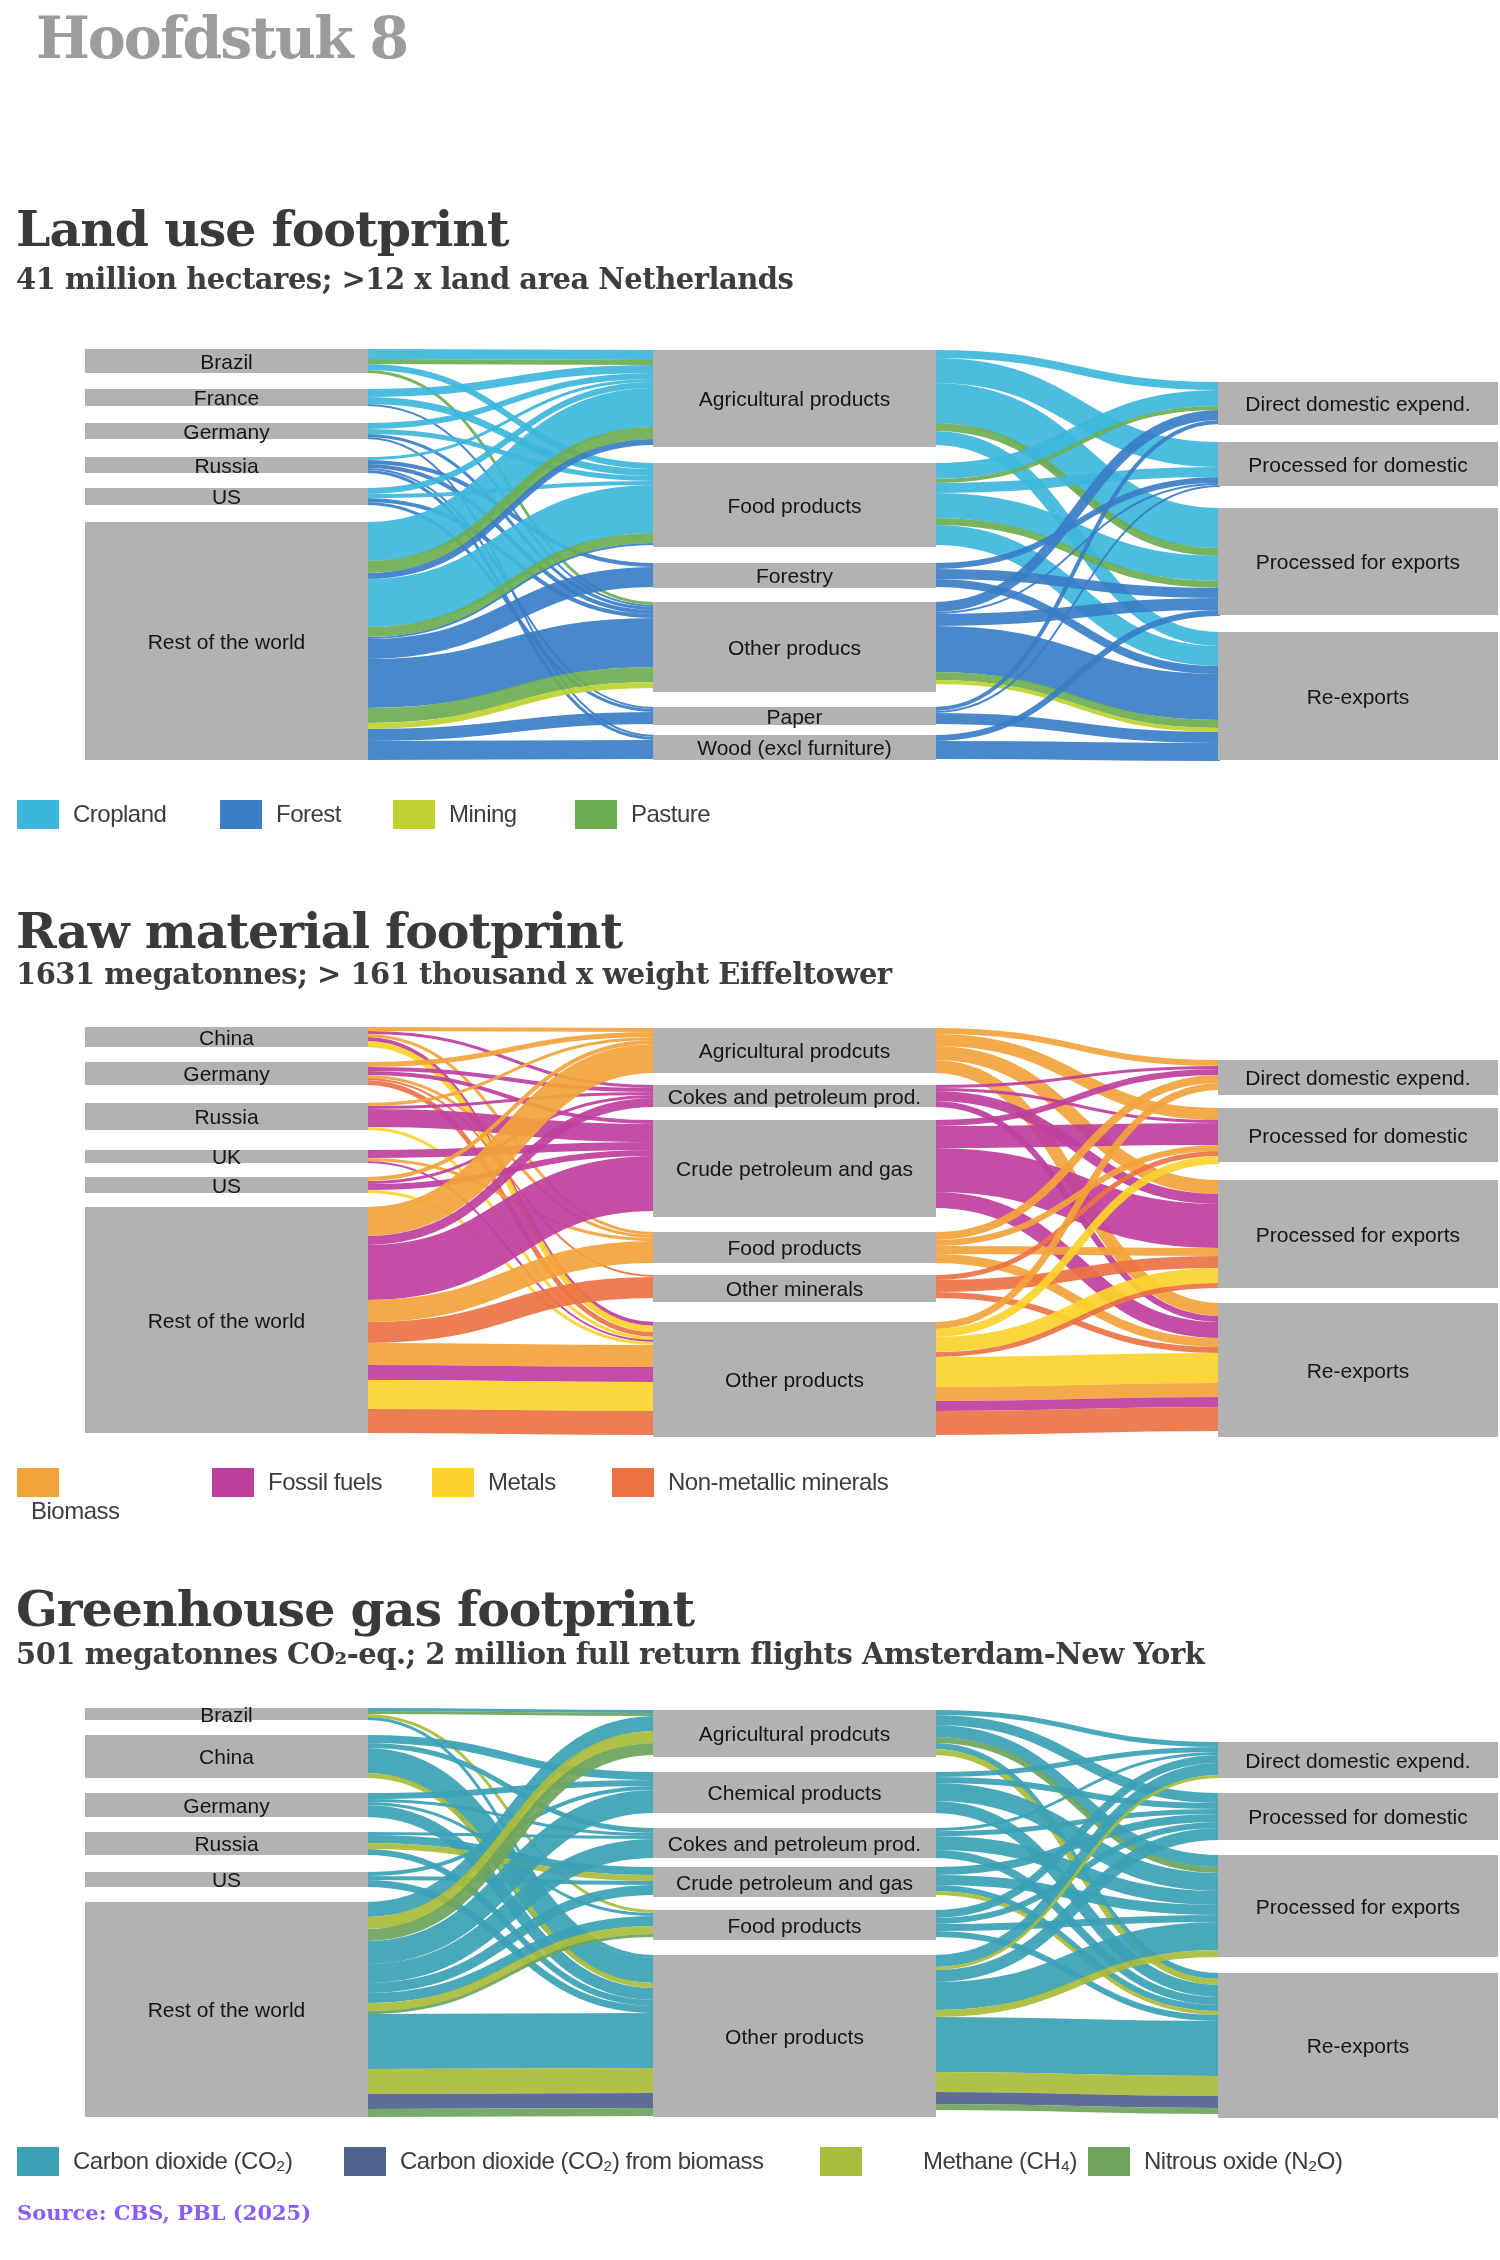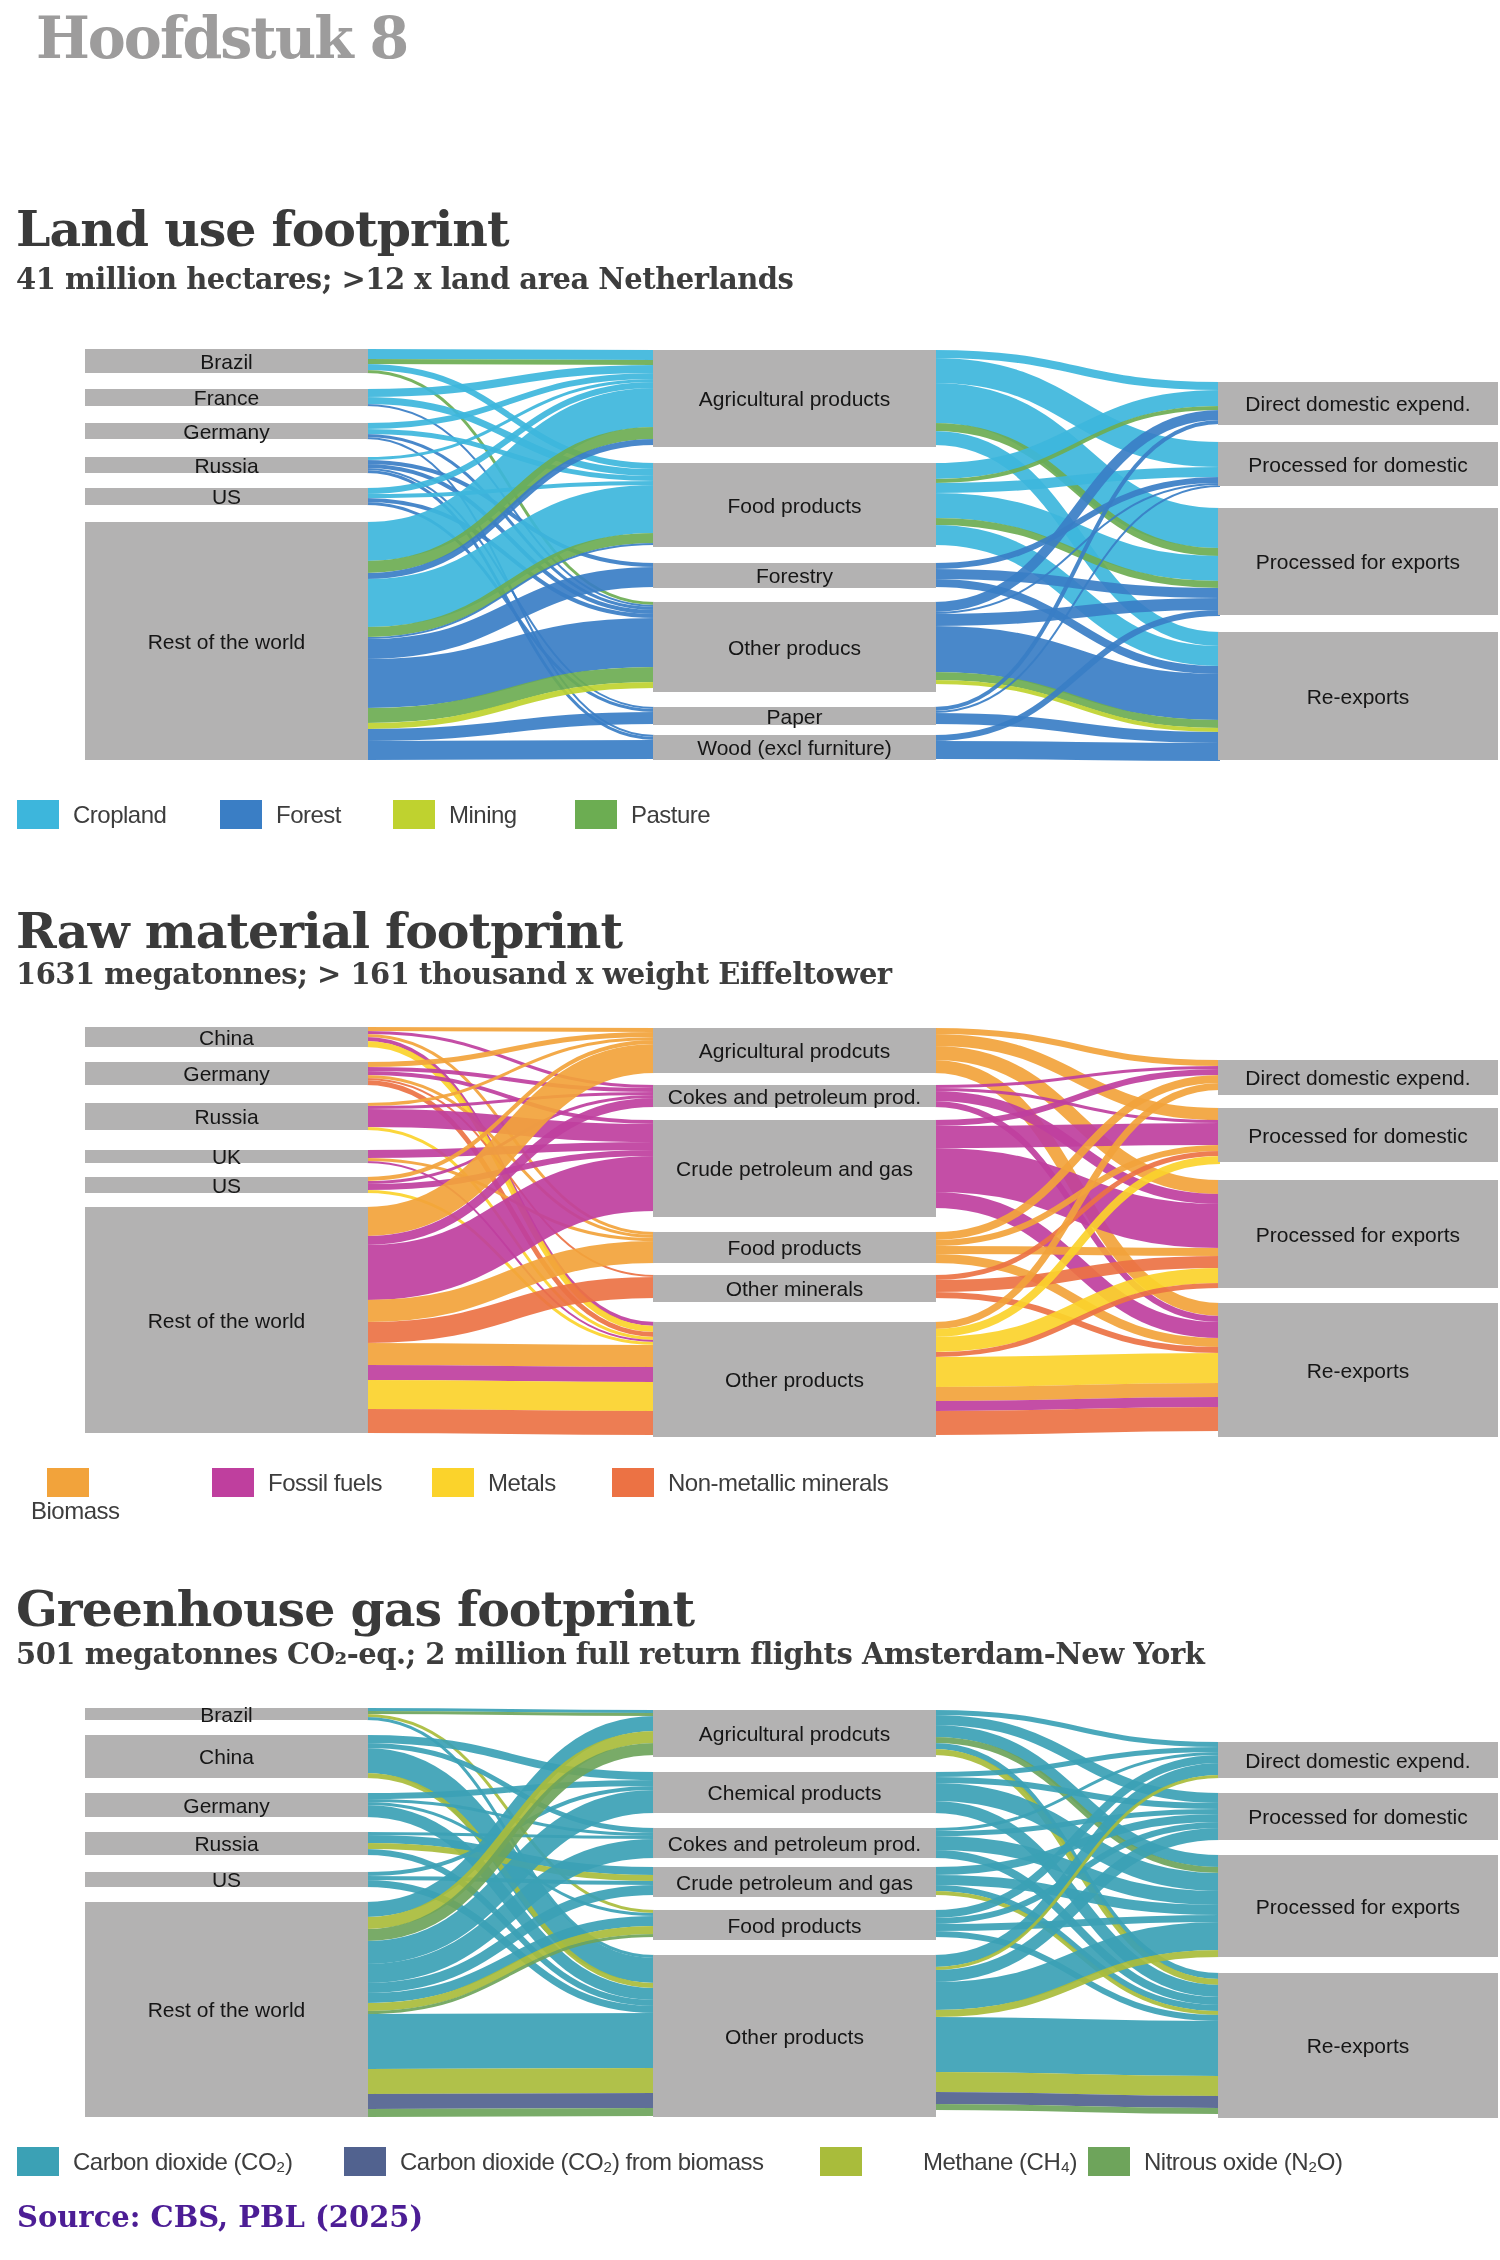--- a/index.html
+++ b/index.html
@@ -4,24 +4,24 @@
 <style>
   html,body{margin:0;padding:0;background:#ffffff;}
   .page{position:relative;width:1500px;height:2260px;background:#fff;overflow:hidden;
         font-family:"Liberation Sans",sans-serif;border-radius:27px;}
   .serif{font-family:"DejaVu Serif",serif;font-weight:bold;}
   .main-title{position:absolute;left:36px;top:4px;font-size:57px;color:#9d9c9c;letter-spacing:-2px;}
   .main-subtitle{position:absolute;left:22px;top:78px;font-size:45px;color:#c2c1c1;letter-spacing:-1px;}
   .section-title{position:absolute;left:16px;font-size:49px;color:#3a3a3a;letter-spacing:-1px;white-space:nowrap;}
   .section-subtitle{position:absolute;left:16px;font-size:29px;color:#3d3d3d;letter-spacing:-0.5px;white-space:nowrap;}
   .sankey-svg{position:absolute;left:0;width:1500px;height:445px;}
-  .legend-item{position:absolute;display:flex;align-items:center;}
+  .legend-item{position:absolute;display:flex;align-items:flex-start;}
   .legend-swatch{width:42px;height:29px;flex:0 0 auto;}
   .legend-label{font-size:24px;color:#3d3d3d;margin-left:14px;white-space:nowrap;letter-spacing:-0.5px;}
-  .source-note{position:absolute;left:17px;top:2200px;font-size:29px;color:#4c1d95;}
+  .source-note{position:absolute;left:17px;top:2200px;font-size:21px;color:#8b5cf6;}
   .sankey-node-label{font-size:21px;fill:#161616;}
 </style>
 </head>
 <body>
 
 <div class="page">
   <div class="main-title serif">Hoofdstuk 8</div>
   <div id="sections">
       <div class="section-title serif" style="top: 200px;">Land use footprint</div>
       <div class="section-subtitle serif" style="top: 262px;">41 million hectares; &gt;12 x land area Netherlands</div>

